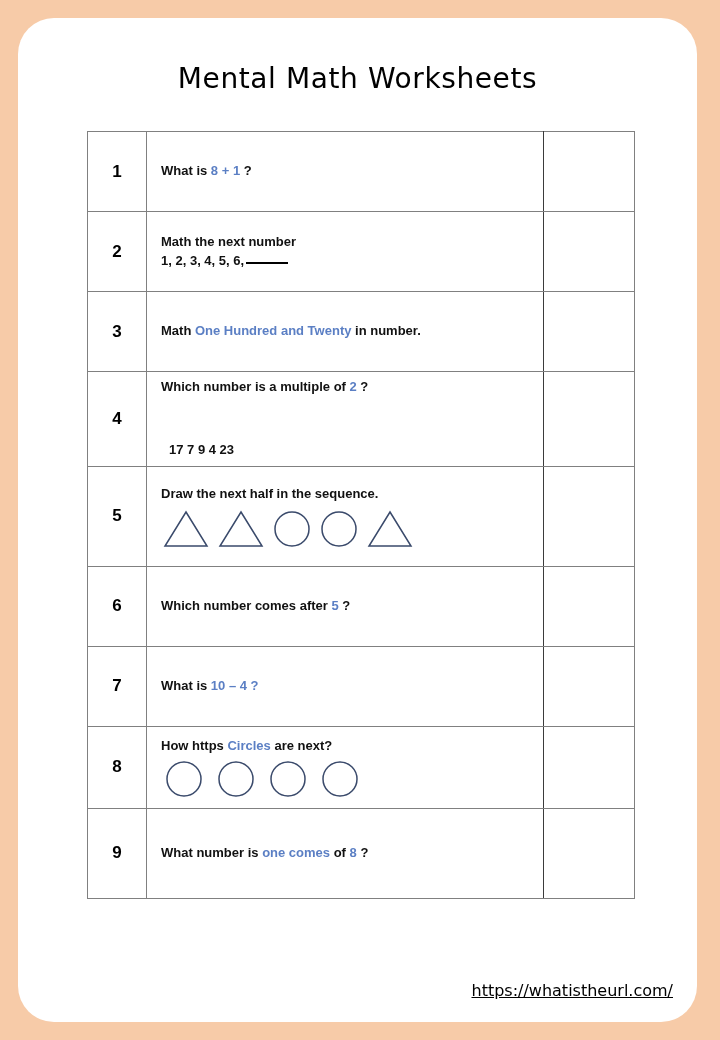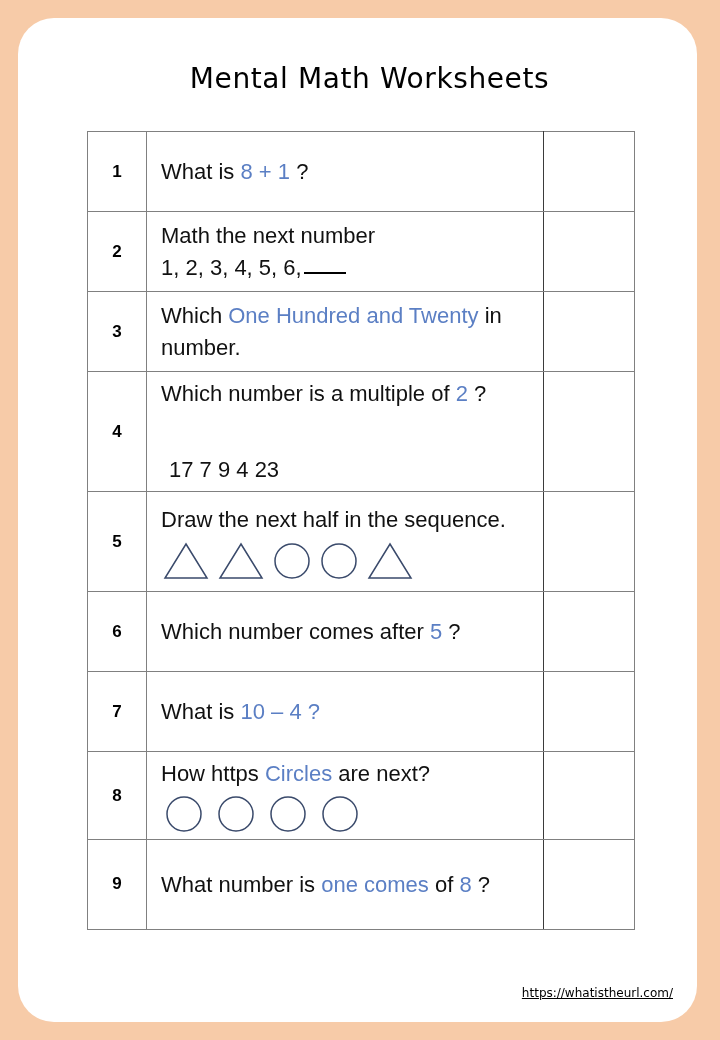--- a/index.html
+++ b/index.html
@@ -18,21 +18,21 @@
     left: 18px;
     top: 18px;
     width: 679px;
     height: 1004px;
     background: #ffffff;
     border-radius: 36px;
     overflow: hidden;
   }
   .title {
     position: absolute;
-    left: 12px;
+    left: 0;
     top: 44px;
     width: 679px;
     text-align: center;
     font-family: "DejaVu Sans", sans-serif;
     font-size: 28px;
     font-weight: 400;
     letter-spacing: 0.6px;
     color: #000000;
   }
   .worksheet-table {
@@ -58,22 +58,22 @@
   .col-q {
     width: 396px;
     border-left: 1.4px solid #3b3b3b !important;
     border-right: 1.4px solid #3b3b3b !important;
   }
   .col-ans {
     width: 90px;
   }
   .qbody {
     padding: 6px 0 6px 14px;
-    font-size: 22px;
-    font-weight: normal;
+    font-size: 13px;
+    font-weight: bold;
     color: #111111;
     line-height: 1.42;
   }
   .qbody .blue {
     color: #5b7fc4;
   }
   .blank-line {
     display: inline-block;
     width: 42px;
     border-bottom: 2.5px solid #000000;
@@ -98,21 +98,21 @@
   }
   .indent-nums {
     padding-left: 8px;
     margin-top: 45px;
   }
   .footer-url {
     position: absolute;
     right: 24px;
     bottom: 22px;
     font-family: "DejaVu Sans", sans-serif;
-    font-size: 12px;
+    font-size: 16px;
     color: #000000;
     text-decoration: underline;
   }
 </style>
 </head>
 <body>
 
 <div class="page">
 
   <div class="title">Mental Math Worksheets</div>
@@ -135,21 +135,21 @@
               <div><span>Math the next number</span></div>
               <div><span>1, 2, 3, 4, 5, 6,</span><span class="blank-line"></span></div>
             </div>
           </td>
           <td class="col-ans"></td>
         </tr>
         <tr style="height: 80px;">
           <td class="col-num">3</td>
           <td class="col-q">
             <div class="qbody">
-              <div><span>Which </span><span class="blue">One Hundred and Twenty</span><span> in number.</span></div>
+              <div><span>Math </span><span class="blue">One Hundred and Twenty</span><span> in number.</span></div>
             </div>
           </td>
           <td class="col-ans"></td>
         </tr>
         <tr style="height: 80px;">
           <td class="col-num">4</td>
           <td class="col-q">
             <div class="qbody">
               <div><span>Which number is a multiple of </span><span class="blue">2</span><span> ?</span></div>
               <div class="indent-nums"><span>17   7   9   4   23</span></div>

